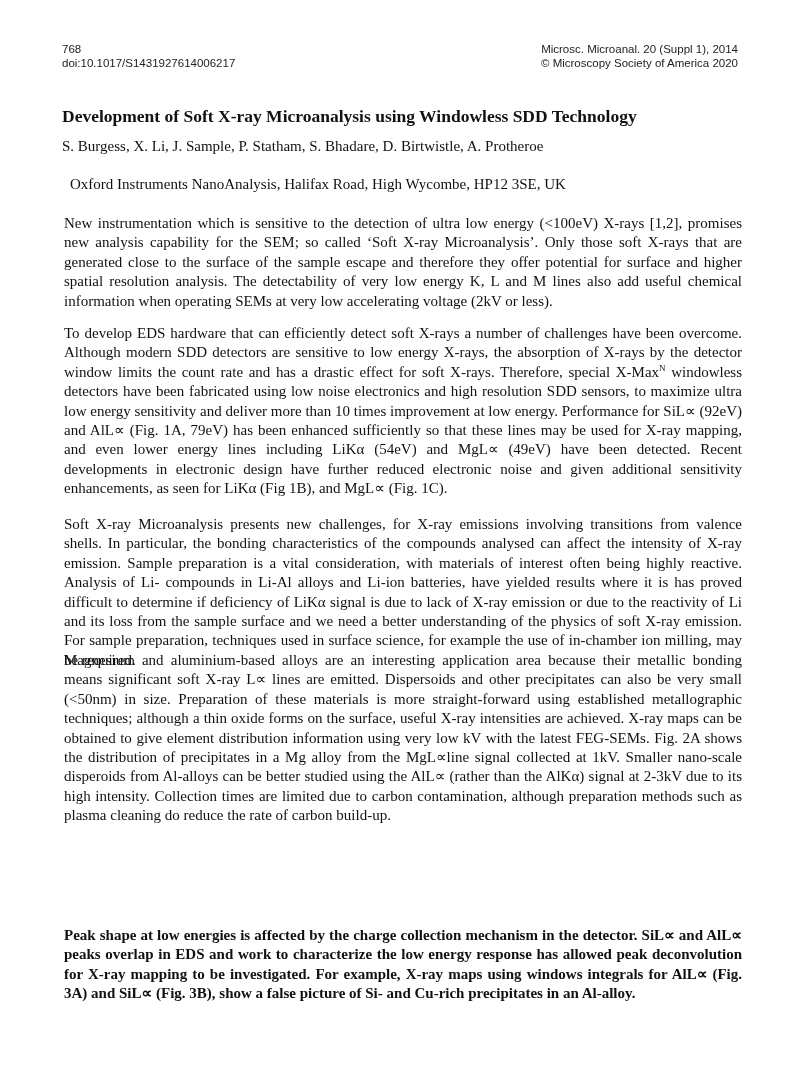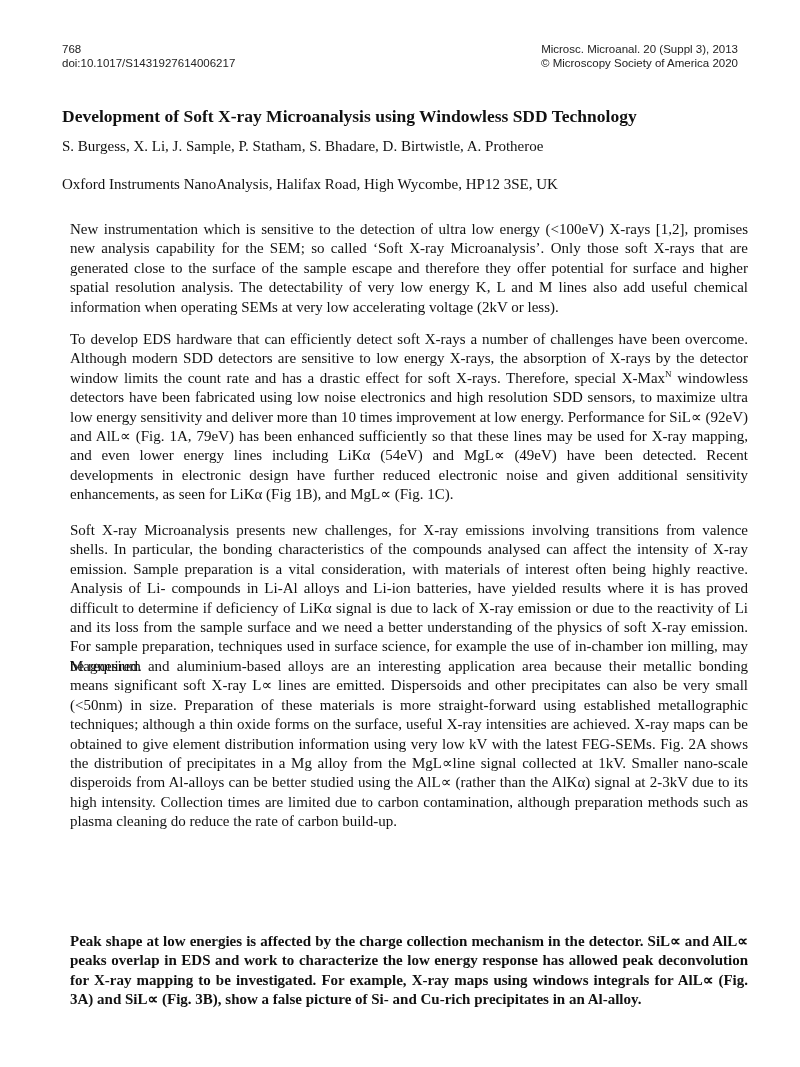--- a/index.html
+++ b/index.html
@@ -2,38 +2,38 @@
 <html><head>
 <meta charset="utf-8">
 <style>
   html, body { margin: 0; padding: 0; background: #ffffff; }
   body { width: 800px; height: 1067px; position: relative; overflow: hidden; color: #111; }
   .hdr { position: absolute; top: 42px; font-family: "Liberation Sans", sans-serif; font-size: 11.5px; line-height: 14px; color: #222; }
   .hdr-left { left: 62px; }
   .hdr-right { right: 62px; text-align: right; }
   .title { position: absolute; left: 62px; top: 105px; width: 680px; font-family: "Liberation Serif", serif; font-weight: bold; font-size: 17.5px; line-height: 22px; margin: 0; }
   .authors { position: absolute; left: 62px; top: 137px; font-family: "Liberation Serif", serif; font-size: 15px; line-height: 19px; }
-  .affil { position: absolute; left: 62px; top: 175px; font-family: "Liberation Serif", serif; font-size: 15px; line-height: 19px; }
-  .para { position: absolute; left: 62px; width: 678px; font-family: "Liberation Serif", serif; font-size: 15px; line-height: 19.4px; text-align: justify; margin: 8px; }
+  .affil { position: absolute; left: 70px; top: 175px; font-family: "Liberation Serif", serif; font-size: 15px; line-height: 19px; }
+  .para { position: absolute; left: 62px; width: 678px; font-family: "Liberation Serif", serif; font-size: 15px; line-height: 19.4px; text-align: justify; margin: 2px; }
   .p1 { top: 212px; }
   .p2 { top: 322px; }
   .p3 { top: 513px; }
   .p4 { top: 649px; }
   .p5 { top: 924px; font-weight: bold; }
   sup { font-size: 9px; line-height: 0; }
 </style>
 </head>
 <body>
 
 <div class="hdr hdr-left">
   <div>768</div>
   <div>doi:10.1017/S1431927614006217</div>
 </div>
 <div class="hdr hdr-right">
-  <div>Microsc. Microanal. 20 (Suppl 3), 2013</div>
+  <div>Microsc. Microanal. 20 (Suppl 1), 2014</div>
   <div>© Microscopy Society of America 2020</div>
 </div>
 
 <h1 class="title">Development of Soft X-ray Microanalysis using Windowless SDD Technology</h1>
 <div class="authors">S. Burgess, X. Li, J. Sample, P. Statham, S. Bhadare, D. Birtwistle, A. Protheroe</div>
 <div class="affil">Oxford Instruments NanoAnalysis, Halifax Road, High Wycombe, HP12 3SE, UK</div>
 
 <p class="para p1">New instrumentation which is sensitive to the detection of ultra low energy (&lt;100eV) X-rays [1,2], promises new analysis capability for the SEM; so called ‘Soft X-ray Microanalysis’. Only those soft X-rays that are generated close to the surface of the sample escape and therefore they offer potential for surface and higher spatial resolution analysis. The detectability of very low energy K, L and M lines also add useful chemical information when operating SEMs at very low accelerating voltage (2kV or less).</p>
 <p class="para p2"><span>To develop EDS hardware that can efficiently detect soft X-rays a number of challenges have been overcome. Although modern SDD detectors are sensitive to low energy X-rays, the absorption of X-rays by the detector window limits the count rate and has a drastic effect for soft X-rays. Therefore, special X-Max</span><sup>N</sup><span> windowless detectors have been fabricated using low noise electronics and high resolution SDD sensors, to maximize ultra low energy sensitivity and deliver more than 10 times improvement at low energy. Performance for SiL∝ (92eV) and AlL∝ (Fig. 1A, 79eV) has been enhanced sufficiently so that these lines may be used for X-ray mapping, and even lower energy lines including LiKα (54eV) and MgL∝ (49eV) have been detected. Recent developments in electronic design have further reduced electronic noise and given additional sensitivity enhancements, as seen for LiKα (Fig 1B), and MgL∝ (Fig. 1C).</span></p>
 <p class="para p3">Soft X-ray Microanalysis presents new challenges, for X-ray emissions involving transitions from valence shells. In particular, the bonding characteristics of the compounds analysed can affect the intensity of X-ray emission. Sample preparation is a vital consideration, with materials of interest often being highly reactive. Analysis of Li- compounds in Li-Al alloys and Li-ion batteries, have yielded results where it is has proved difficult to determine if deficiency of LiKα signal is due to lack of X-ray emission or due to the reactivity of Li and its loss from the sample surface and we need a better understanding of the physics of soft X-ray emission. For sample preparation, techniques used in surface science, for example the use of in-chamber ion milling, may be required.</p>

